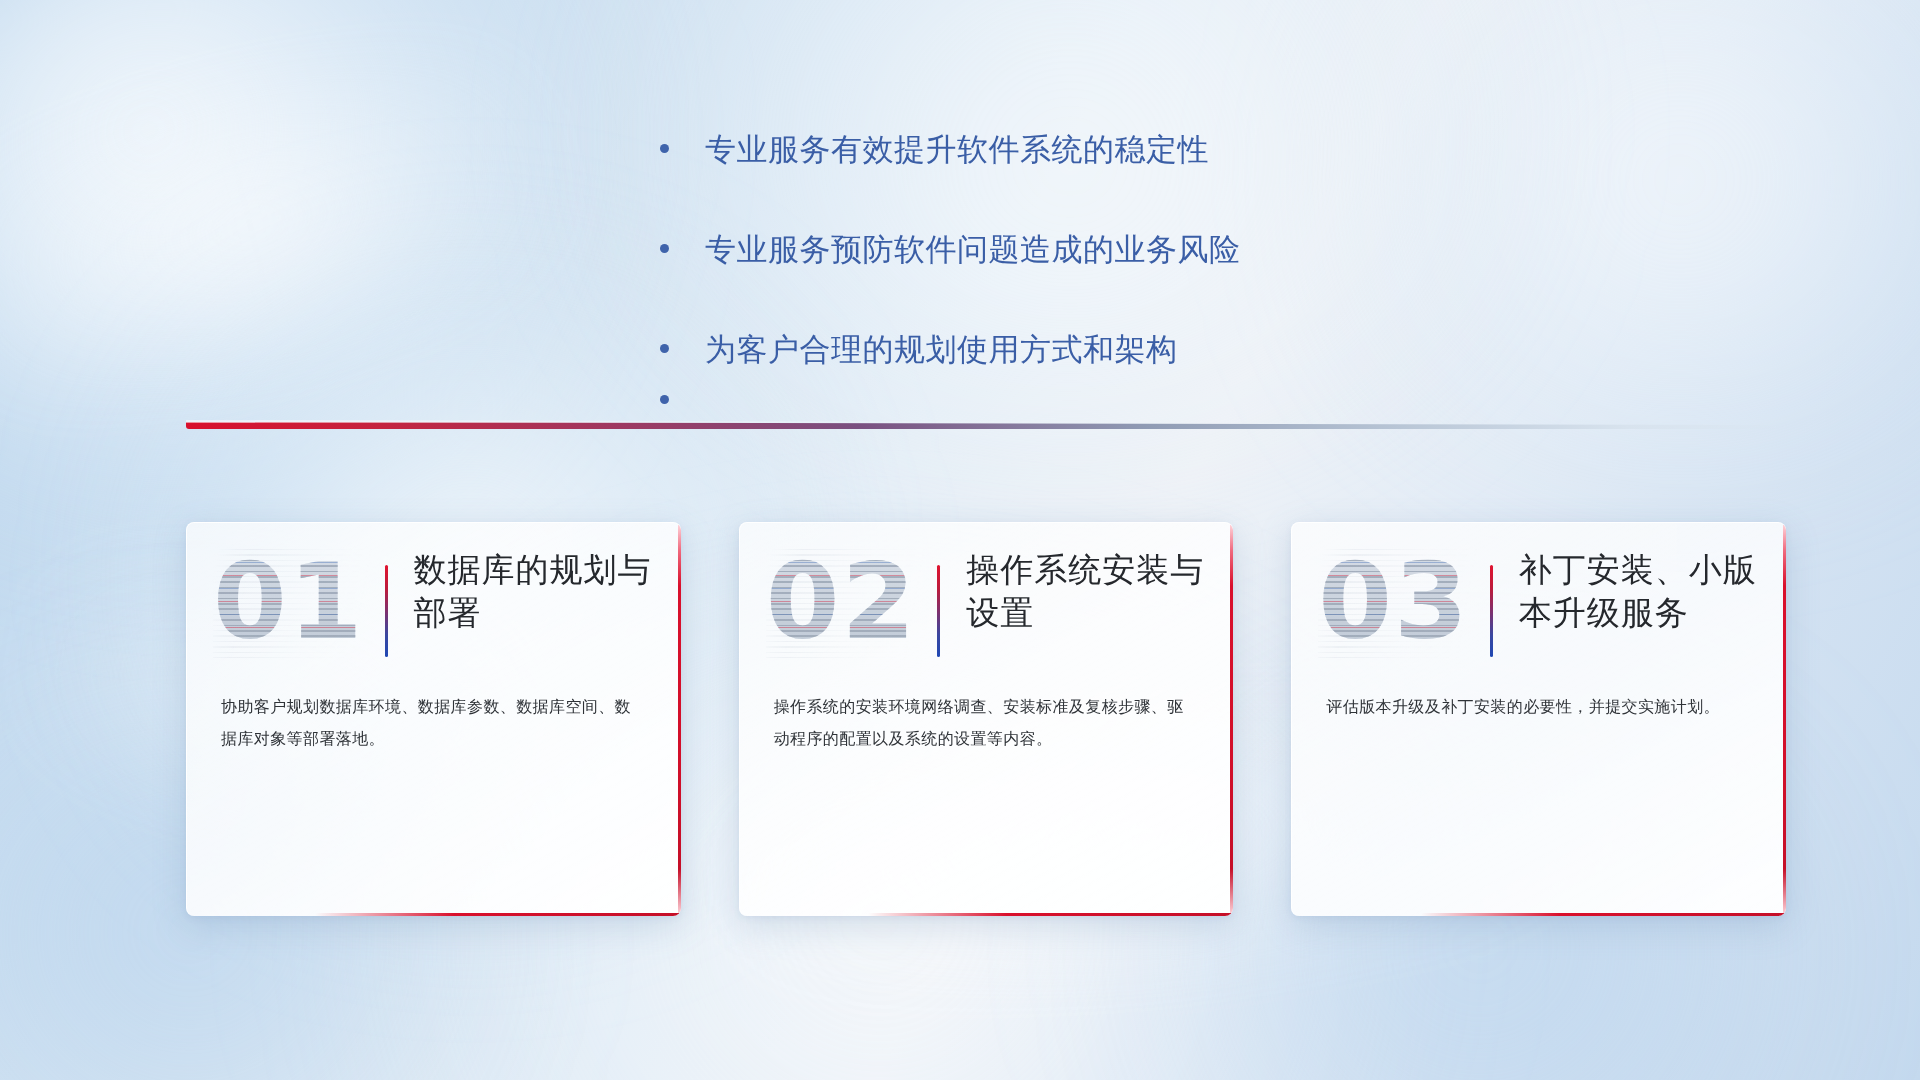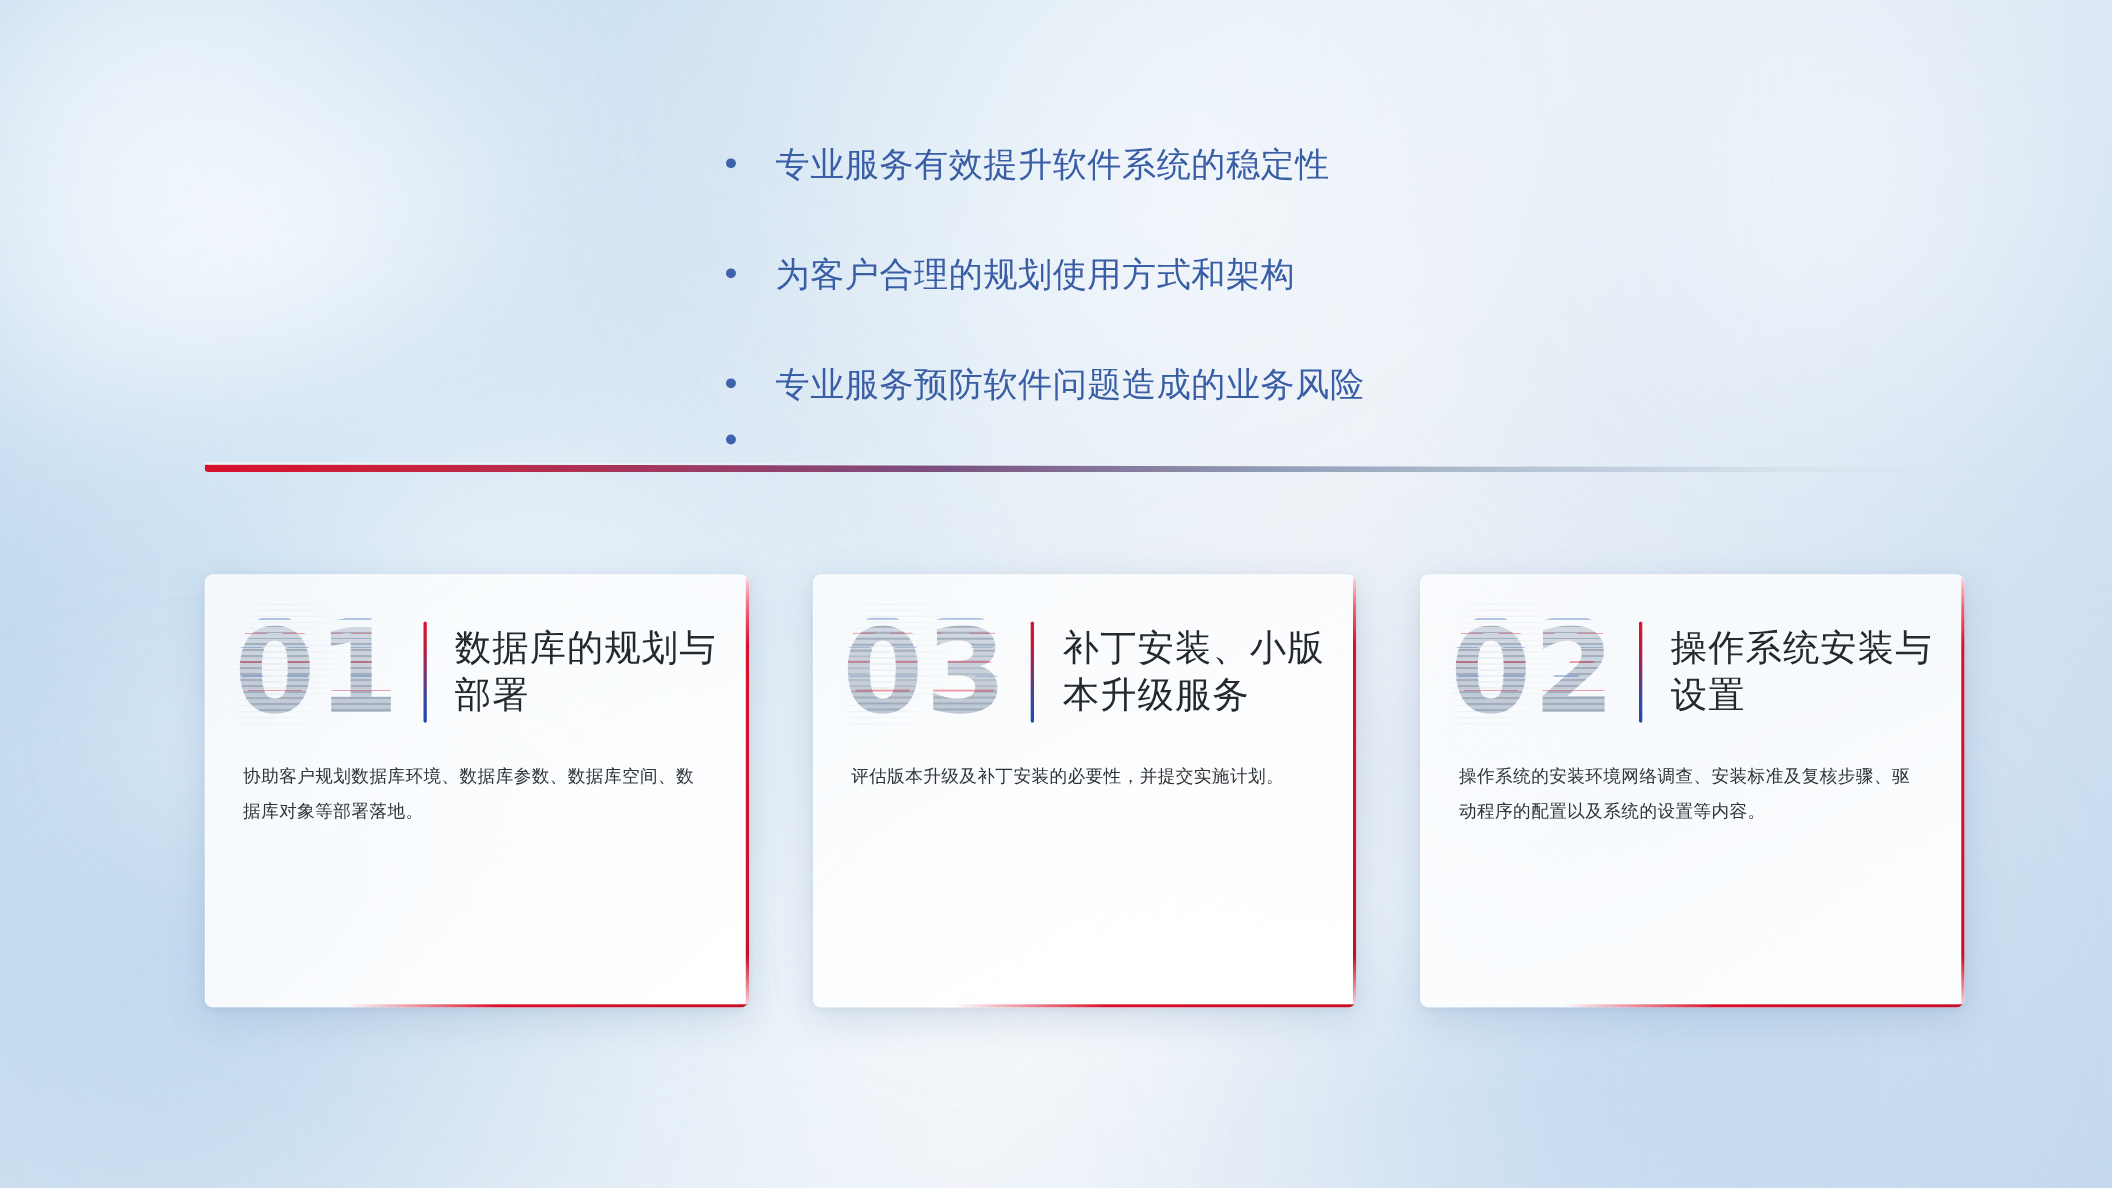--- a/index.html
+++ b/index.html
@@ -85,21 +85,21 @@
     position:absolute;left:26%;right:0;bottom:0;height:3px;
     background:linear-gradient(90deg,rgba(217,16,44,0),#d9102c 38%,#c50f28 100%);
   }
   .card-sheen{
     position:absolute;left:0;top:0;width:78%;height:100%;
     background:linear-gradient(145deg,rgba(255,255,255,.30),rgba(255,255,255,0) 62%);
     pointer-events:none;
   }
 
   .card-head{
-    position:relative;display:flex;align-items:center;
+    position:relative;display:flex;
     padding:26px 0 0 26px;height:150px;box-sizing:border-box;
   }
   
   .num{
     position:relative;font-size:106px;font-weight:700;line-height:1;
     letter-spacing:2px;margin-right:6px;flex:0 0 auto;
     -webkit-background-clip:text;background-clip:text;color:transparent;
     background-image:
       repeating-linear-gradient(180deg,
         rgba(150,162,178,.85) 0px, rgba(150,162,178,.85) 1.6px,
@@ -169,26 +169,26 @@
 
   <div class="bullets">
 
     <div class="bullet-row">
       <span class="bullet-dot"></span>
       <span class="bullet-text">专业服务有效提升软件系统的稳定性</span>
     </div>
 
     <div class="bullet-row">
       <span class="bullet-dot"></span>
+      <span class="bullet-text">专业服务预防软件问题造成的业务风险</span>
+    </div>
+
+    <div class="bullet-row">
+      <span class="bullet-dot"></span>
       <span class="bullet-text">为客户合理的规划使用方式和架构</span>
-    </div>
-
-    <div class="bullet-row">
-      <span class="bullet-dot"></span>
-      <span class="bullet-text">专业服务预防软件问题造成的业务风险</span>
     </div>
 
     <div class="bullet-row">
       <span class="bullet-dot"></span>
     </div>
   </div>
 
   <div class="divider-wrap">
     <div class="divider"></div>
     <div class="divider-hi"></div>
@@ -208,37 +208,37 @@
         <span class="card-title">数据库的规划与部署</span>
       </div>
       <div class="card-body">协助客户规划数据库环境、数据库参数、数据库空间、数据库对象等部署落地。</div>
     </div>
 
     <div class="card">
       <div class="card-sheen"></div>
       <div class="card-edge"></div>
       <div class="card-edge-bot"></div>
       <div class="card-head">
+        <span class="num">02</span>
+        <span class="num-ghost">02</span>
+        <span class="num-smear"></span>
+        <span class="vbar"></span>
+        <span class="card-title">操作系统安装与设置</span>
+      </div>
+      <div class="card-body">操作系统的安装环境网络调查、安装标准及复核步骤、驱动程序的配置以及系统的设置等内容。</div>
+    </div>
+
+    <div class="card">
+      <div class="card-sheen"></div>
+      <div class="card-edge"></div>
+      <div class="card-edge-bot"></div>
+      <div class="card-head">
         <span class="num">03</span>
         <span class="num-ghost">03</span>
         <span class="num-smear"></span>
         <span class="vbar"></span>
         <span class="card-title">补丁安装、小版本升级服务</span>
       </div>
       <div class="card-body">评估版本升级及补丁安装的必要性，并提交实施计划。</div>
     </div>
 
-    <div class="card">
-      <div class="card-sheen"></div>
-      <div class="card-edge"></div>
-      <div class="card-edge-bot"></div>
-      <div class="card-head">
-        <span class="num">02</span>
-        <span class="num-ghost">02</span>
-        <span class="num-smear"></span>
-        <span class="vbar"></span>
-        <span class="card-title">操作系统安装与设置</span>
-      </div>
-      <div class="card-body">操作系统的安装环境网络调查、安装标准及复核步骤、驱动程序的配置以及系统的设置等内容。</div>
-    </div>
-
   </div>
 </div>
 
 </body></html>

